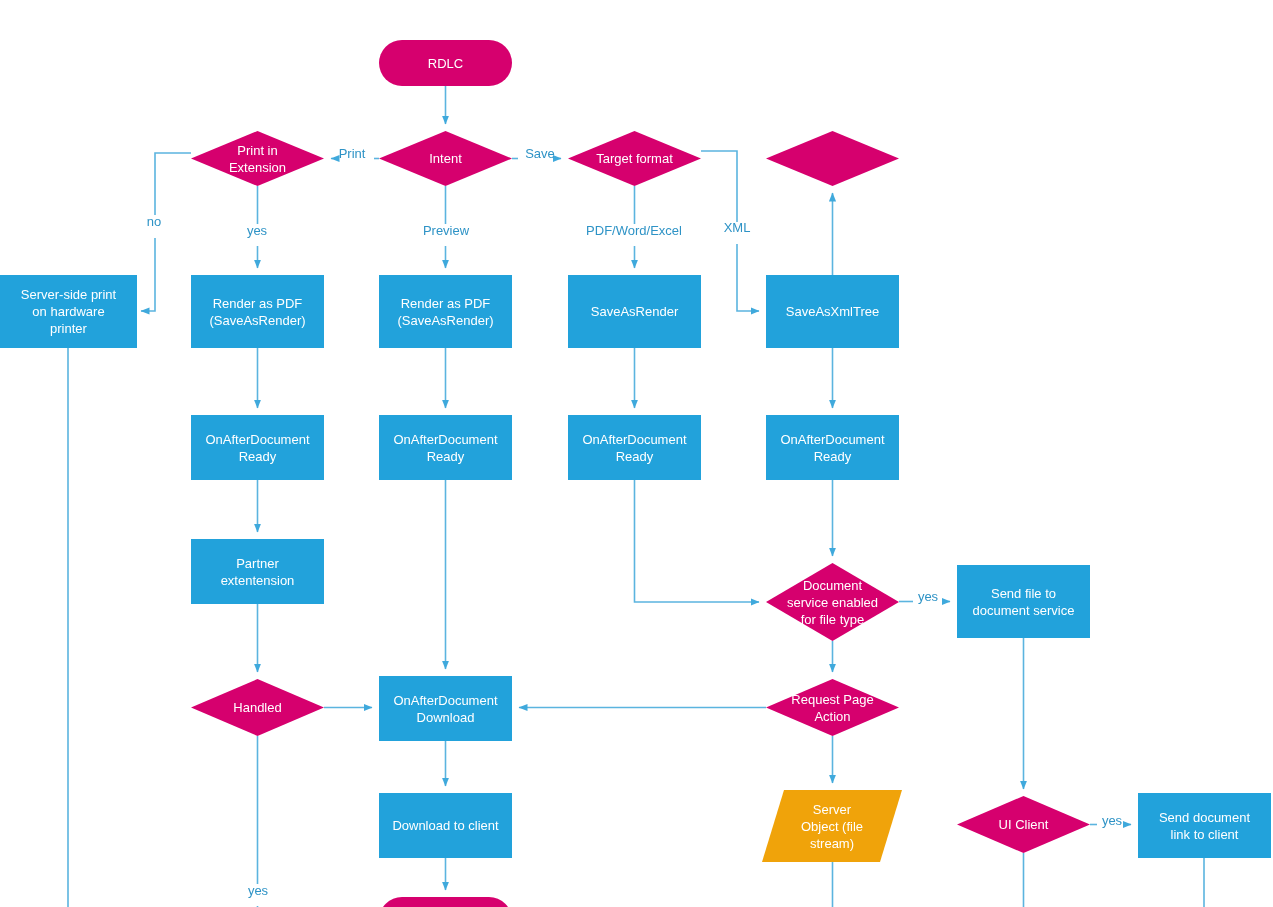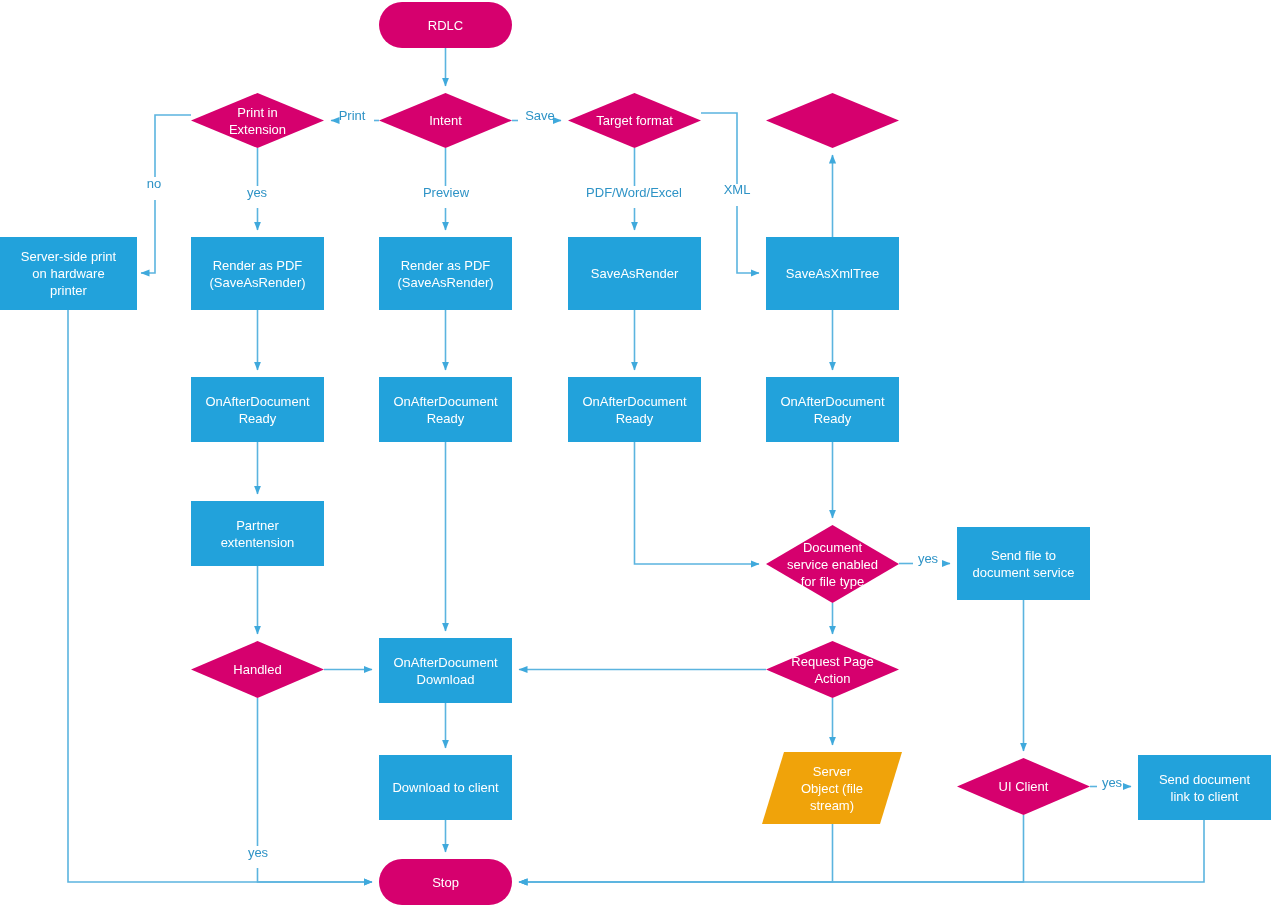--- a/index.html
+++ b/index.html
@@ -1,17 +1,17 @@
 <!DOCTYPE html>
 <html><head>
 <meta charset="utf-8">
 <style>
   html,body{margin:0;padding:0;background:#ffffff;}
   body{width:1273px;height:907px;overflow:hidden;font-family:"Liberation Sans",sans-serif;}
-  #canvas{position:relative;width:1273px;height:836px;}
+  #canvas{position:relative;width:1273px;height:836px;margin-top:38px;}
   svg{display:block;}
   text{font-family:"Liberation Sans",sans-serif;}
 </style>
 </head>
 <body>
 
 <div id="canvas">
 <svg width="1273" height="907" viewBox="0 0 1273 907">
   <defs>
     <marker id="arrow" markerWidth="10" markerHeight="10" refX="8.5" refY="4" orient="auto" markerUnits="userSpaceOnUse">

